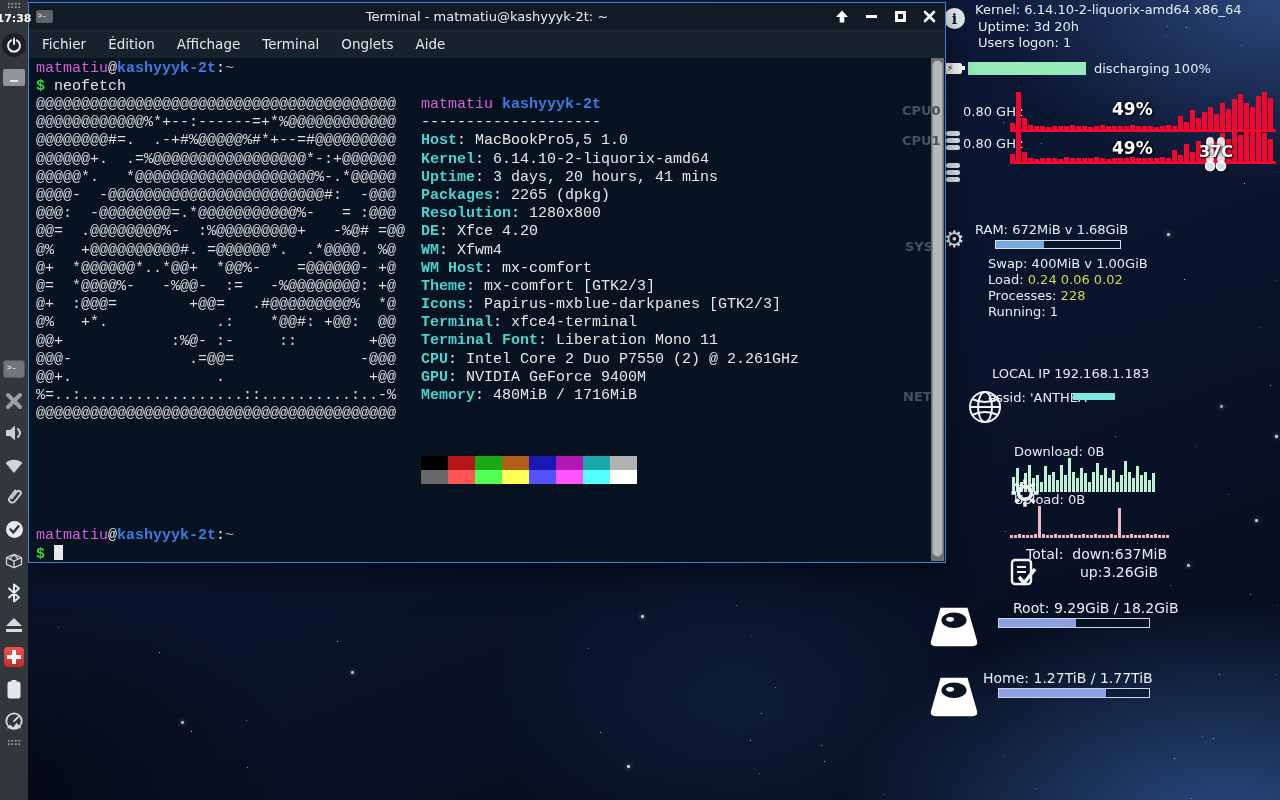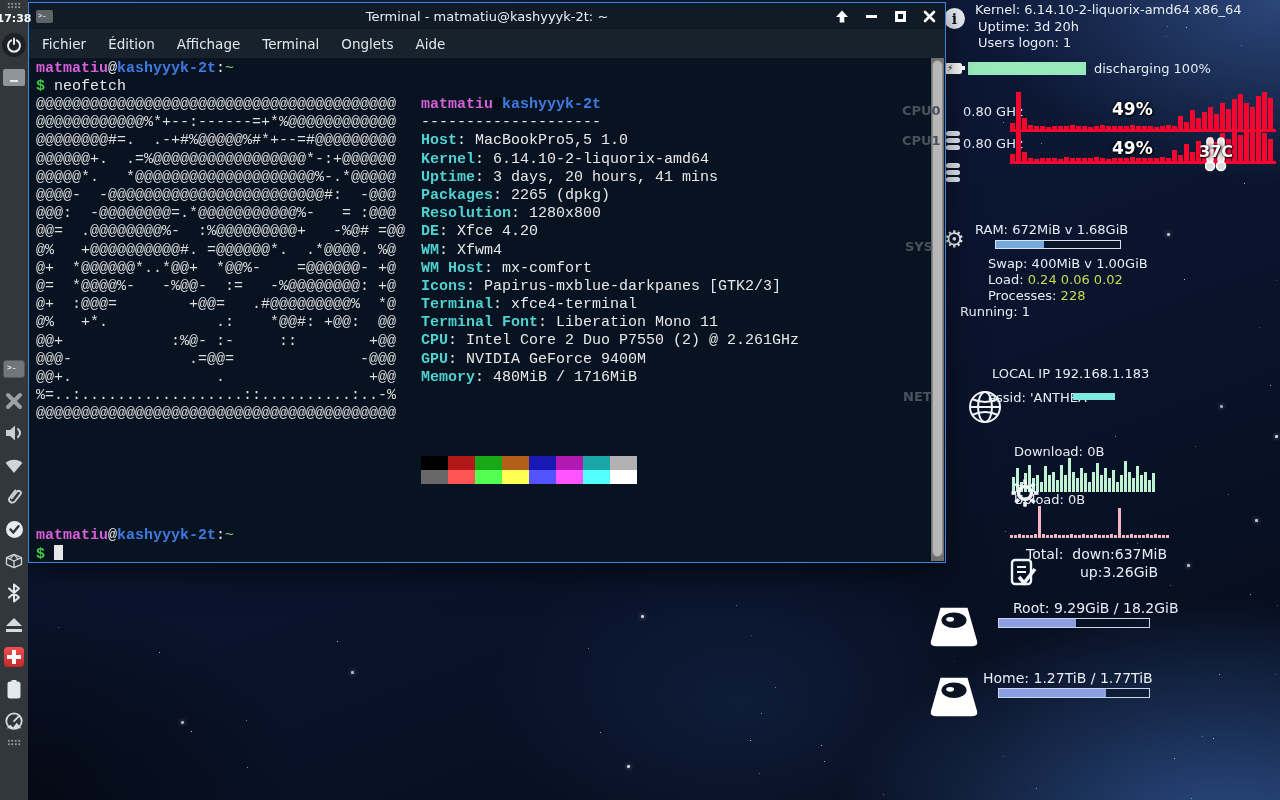--- a/index.html
+++ b/index.html
@@ -57,21 +57,21 @@
     display:flex;align-items:center;justify-content:center;cursor:pointer;}
   .g-min{width:11px;height:3px;background:#fff;}
   .g-max{width:11px;height:11px;border:3px solid #fff;}
   .menubar{position:absolute;left:0;top:26px;right:0;height:29px;background:#18222c;
     display:flex;align-items:center;padding-left:2px;}
   .menubar span{color:#e4e8ec;font-size:13.5px;padding:0 11px;cursor:pointer;}
 
   .term-body{position:absolute;left:1px;top:55px;right:14px;bottom:1px;background:rgba(8,19,33,0.94);
     font-family:"Liberation Mono","DejaVu Sans Mono",monospace;font-size:15px;line-height:18.2px;}
   .t-line{position:absolute;left:6px;white-space:pre;color:#e8e8e8;}
-  .c-user{color:#d75fd7;font-weight:bold;}
+  .c-user{color:#d75fd7;font-weight:normal;}
   .c-host{color:#3f7ae0;font-weight:bold;}
   .c-path{color:#86d086;}
   .c-dollar{color:#3fd03f;font-weight:bold;}
   .cursor{display:inline-block;width:9px;height:15px;background:#e8e8e8;vertical-align:-2px;}
   .ascii{position:absolute;left:6px;top:38px;margin:0;color:#dedede;
     font-family:inherit;font-size:15px;line-height:18.2px;}
   .nf-info{position:absolute;left:391px;top:38px;}
   .nf-row,.nf-header,.nf-sep{white-space:pre;line-height:18.2px;height:18.2px;}
   .nf-sep{color:#e8e8e8;}
   .nf-label{color:#4fd2cf;font-weight:bold;}
@@ -445,20 +445,21 @@
         <div class="nf-sep">--------------------</div>
         <div id="nf-rows">
             <div class="nf-row"><span class="nf-label">Host</span><span class="nf-colon">: </span><span class="nf-value">MacBookPro5,5 1.0</span></div>
             <div class="nf-row"><span class="nf-label">Kernel</span><span class="nf-colon">: </span><span class="nf-value">6.14.10-2-liquorix-amd64</span></div>
             <div class="nf-row"><span class="nf-label">Uptime</span><span class="nf-colon">: </span><span class="nf-value">3 days, 20 hours, 41 mins</span></div>
             <div class="nf-row"><span class="nf-label">Packages</span><span class="nf-colon">: </span><span class="nf-value">2265 (dpkg)</span></div>
             <div class="nf-row"><span class="nf-label">Resolution</span><span class="nf-colon">: </span><span class="nf-value">1280x800</span></div>
             <div class="nf-row"><span class="nf-label">DE</span><span class="nf-colon">: </span><span class="nf-value">Xfce 4.20</span></div>
             <div class="nf-row"><span class="nf-label">WM</span><span class="nf-colon">: </span><span class="nf-value">Xfwm4</span></div>
             <div class="nf-row"><span class="nf-label">WM Host</span><span class="nf-colon">: </span><span class="nf-value">mx-comfort</span></div>
+            <div class="nf-row"><span class="nf-label">Theme</span><span class="nf-colon">: </span><span class="nf-value">mx-comfort [GTK2/3]</span></div>
             <div class="nf-row"><span class="nf-label">Icons</span><span class="nf-colon">: </span><span class="nf-value">Papirus-mxblue-darkpanes [GTK2/3]</span></div>
             <div class="nf-row"><span class="nf-label">Terminal</span><span class="nf-colon">: </span><span class="nf-value">xfce4-terminal</span></div>
             <div class="nf-row"><span class="nf-label">Terminal Font</span><span class="nf-colon">: </span><span class="nf-value">Liberation Mono 11</span></div>
             <div class="nf-row"><span class="nf-label">CPU</span><span class="nf-colon">: </span><span class="nf-value">Intel Core 2 Duo P7550 (2) @ 2.261GHz</span></div>
             <div class="nf-row"><span class="nf-label">GPU</span><span class="nf-colon">: </span><span class="nf-value">NVIDIA GeForce 9400M</span></div>
             <div class="nf-row"><span class="nf-label">Memory</span><span class="nf-colon">: </span><span class="nf-value">480MiB / 1716MiB</span></div>
           </div>
       </div>
 
       <div class="palette" id="pal1" style="top:398px">
@@ -543,21 +544,21 @@
         </svg>
     </div>
     <div class="abs cpu-pct" style="left:1199px;top:142px;font-size:16px">37C</div>
 
     <div class="abs gear-glyph" style="left:944px;top:228px">⚙</div>
     <div class="abs" style="left:975px;top:222px">RAM: 672MiB v 1.68GiB</div>
     <div class="abs meter" style="left:995px;top:240px;width:126px"><div class="fill" id="ram-fill" style="width: 39%;"></div></div>
     <div class="abs" style="left:988px;top:256px">Swap: 400MiB v 1.00GiB</div>
     <div class="abs" style="left:988px;top:272px"><span>Load:</span><span> </span><span class="yellow">0.24 0.06 0.02</span></div>
     <div class="abs" style="left:988px;top:288px"><span>Processes:</span><span> </span><span class="yellow">228</span></div>
-    <div class="abs" style="left:960px;top:304px"><span>Running:</span><span> </span><span>1</span></div>
+    <div class="abs" style="left:988px;top:304px"><span>Running:</span><span> </span><span>1</span></div>
 
     <div class="abs" style="left:942px;top:374px">
       <svg width="36" height="36" viewBox="0 0 36 36">
           <g stroke="#f2f5f8" stroke-width="2" fill="none">
             <circle cx="18" cy="18" r="15"></circle>
             <ellipse cx="18" cy="18" rx="7" ry="15"></ellipse>
             <line x1="3" y1="18" x2="33" y2="18"></line>
             <path d="M5 10 Q18 16 31 10"></path>
             <path d="M5 26 Q18 20 31 26"></path>
           </g>

